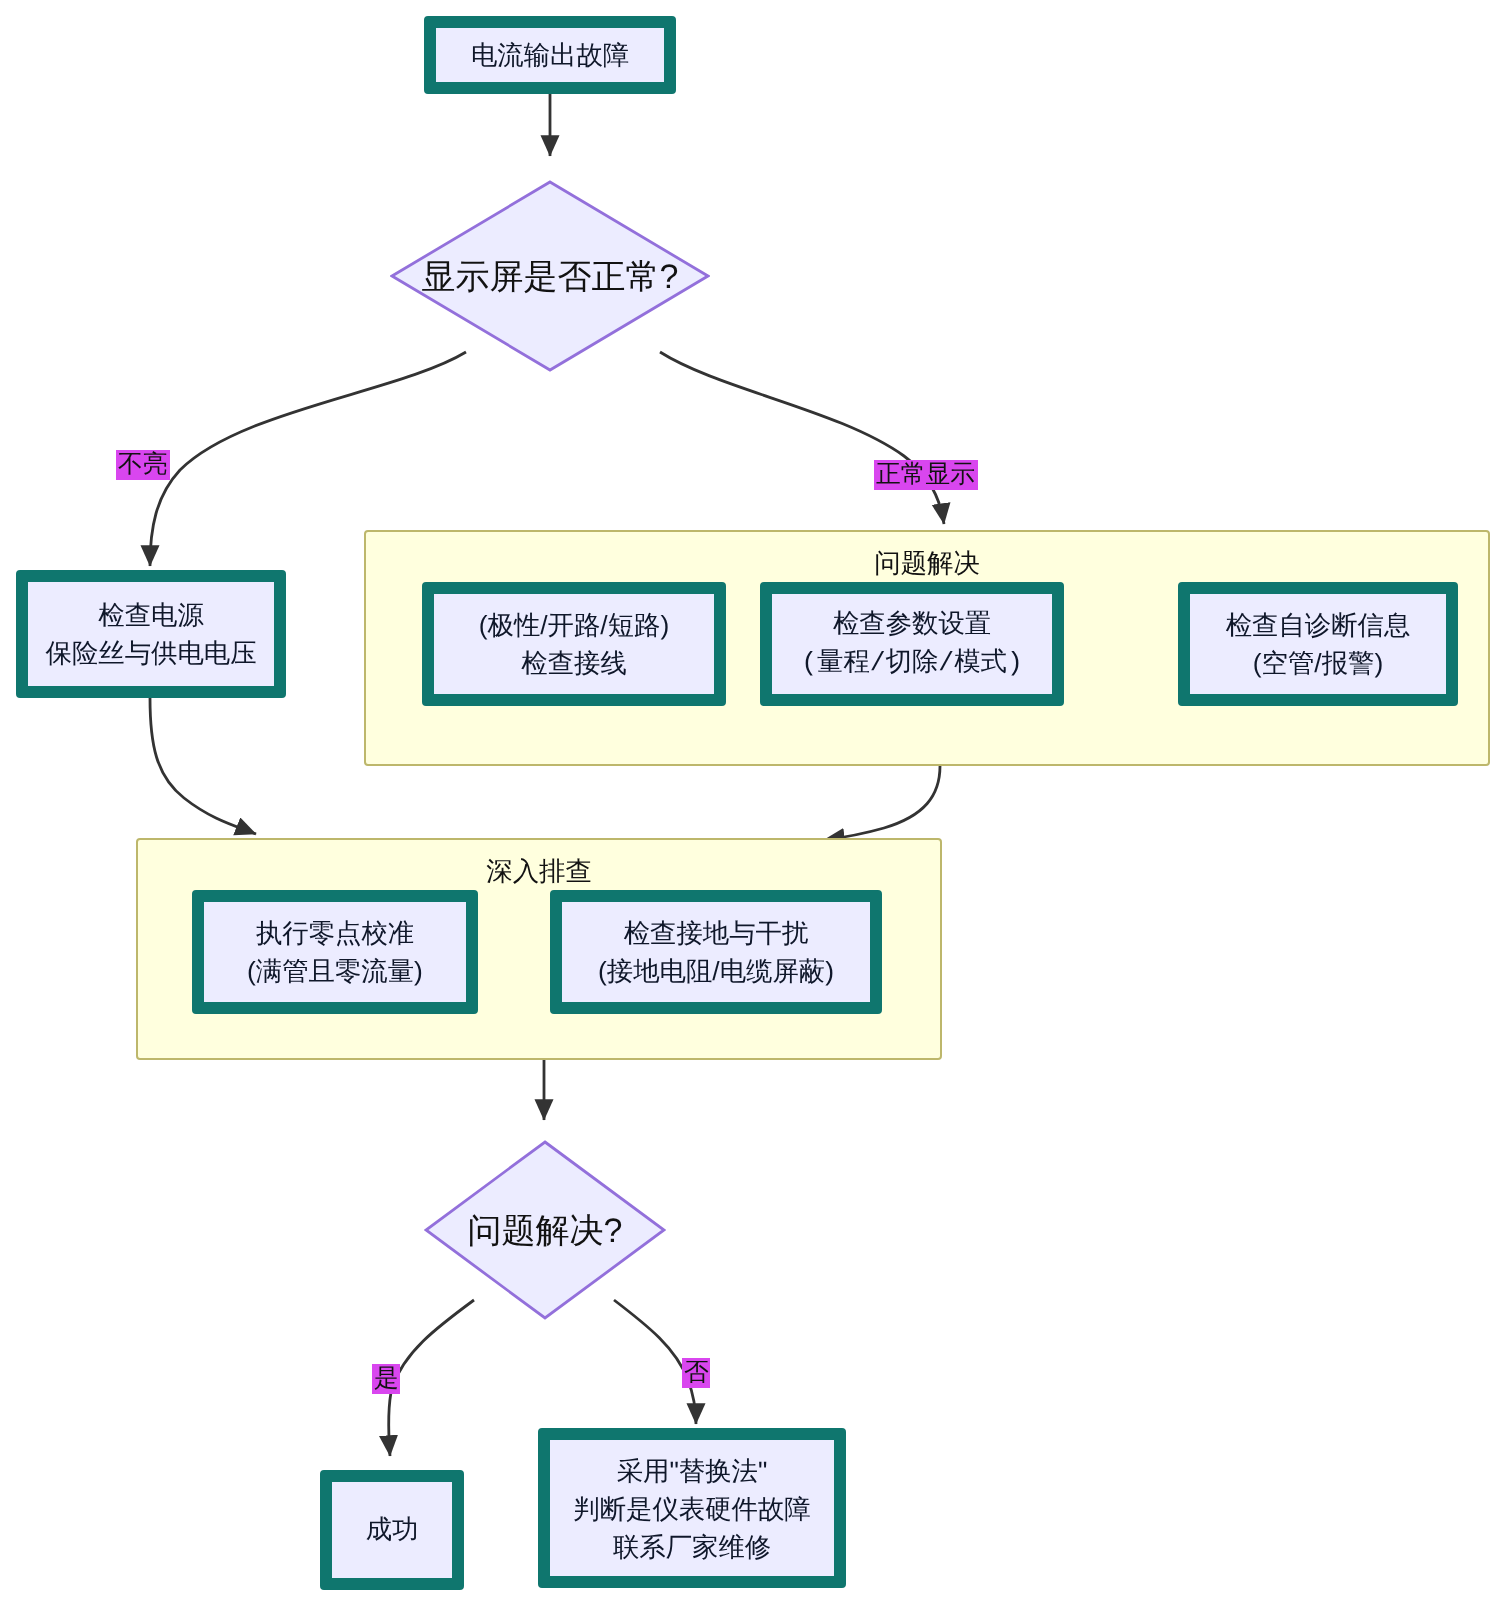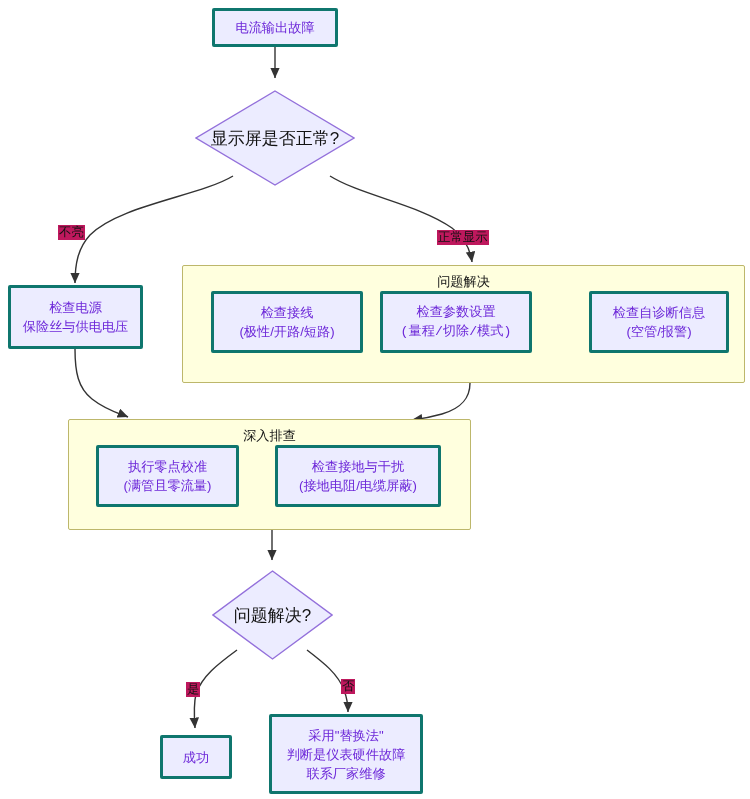--- a/index.html
+++ b/index.html
@@ -24,27 +24,27 @@
     position: absolute;
     left: 0; top: 0;
     width: 750px;
     height: 799px;
     pointer-events: none;
   }
   .node {
     position: absolute;
     box-sizing: border-box;
     background: #ECECFF;
-    border: 3px solid #0f766e;
+    border: 6px solid #0f766e;
     border-radius: 2px;
     display: flex;
     align-items: center;
     justify-content: center;
     text-align: center;
-    color: #6d28d9;
+    color: #0f172a;
     font-size: 13.2px;
     line-height: 19px;
     z-index: 3;
   }
   .node .lines {
     display: block;
     width: 100%;
     padding: 0 6px;
     box-sizing: border-box;
   }
@@ -87,21 +87,21 @@
     top: 7px;
     left: 0;
     width: 100%;
     text-align: center;
     font-size: 13.2px;
     color: #121212;
     z-index: 2;
   }
   .edge-label {
     position: absolute;
-    background: #be185d;
+    background: #d946ef;
     color: #121212;
     font-size: 12.4px;
     line-height: 15px;
     padding: 0 1px;
     white-space: nowrap;
     z-index: 4;
   }
 </style>
 </head>
 <body>
@@ -153,22 +153,22 @@
 
   <div class="node" style="left:8px; top:285px; width:135px; height:64px;">
     <span class="lines">
       <span>检查电源</span>
       <span>保险丝与供电电压</span>
     </span>
   </div>
 
   <div class="node" style="left:211px; top:291px; width:152px; height:62px;">
     <span class="lines">
+      <span>(极性/开路/短路)</span>
       <span>检查接线</span>
-      <span>(极性/开路/短路)</span>
     </span>
   </div>
 
   <div class="node" style="left:380px; top:291px; width:152px; height:62px;font-family:Liberation Mono, monospace;">
     <span class="lines">
       <span>检查参数设置</span>
       <span>(量程/切除/模式)</span>
     </span>
   </div>
 
@@ -193,21 +193,21 @@
     </span>
   </div>
 
   <div class="diamond-wrap" style="left:212px; top:570px; width:121px; height:90px;">
     <svg class="diamond-shape" viewBox="0 0 121 90" preserveAspectRatio="none">
       <polygon points="60.5,1 120,45 60.5,89 1,45" fill="#ECECFF" stroke="#9370DB" stroke-width="1.4"></polygon>
     </svg>
     <div class="diamond-label">问题解决?</div>
   </div>
 
-  <div class="node" style="left:160px; top:735px; width:72px; height:44px;">
+  <div class="node" style="left:160px; top:735px; width:72px; height:60px;font-family:Liberation Mono, monospace;">
     <span class="lines">成功</span>
   </div>
 
   <div class="node" style="left:269px; top:714px; width:154px; height:80px;">
     <span class="lines">
       <span>采用"替换法"</span>
       <span>判断是仪表硬件故障</span>
       <span>联系厂家维修</span>
     </span>
   </div>

